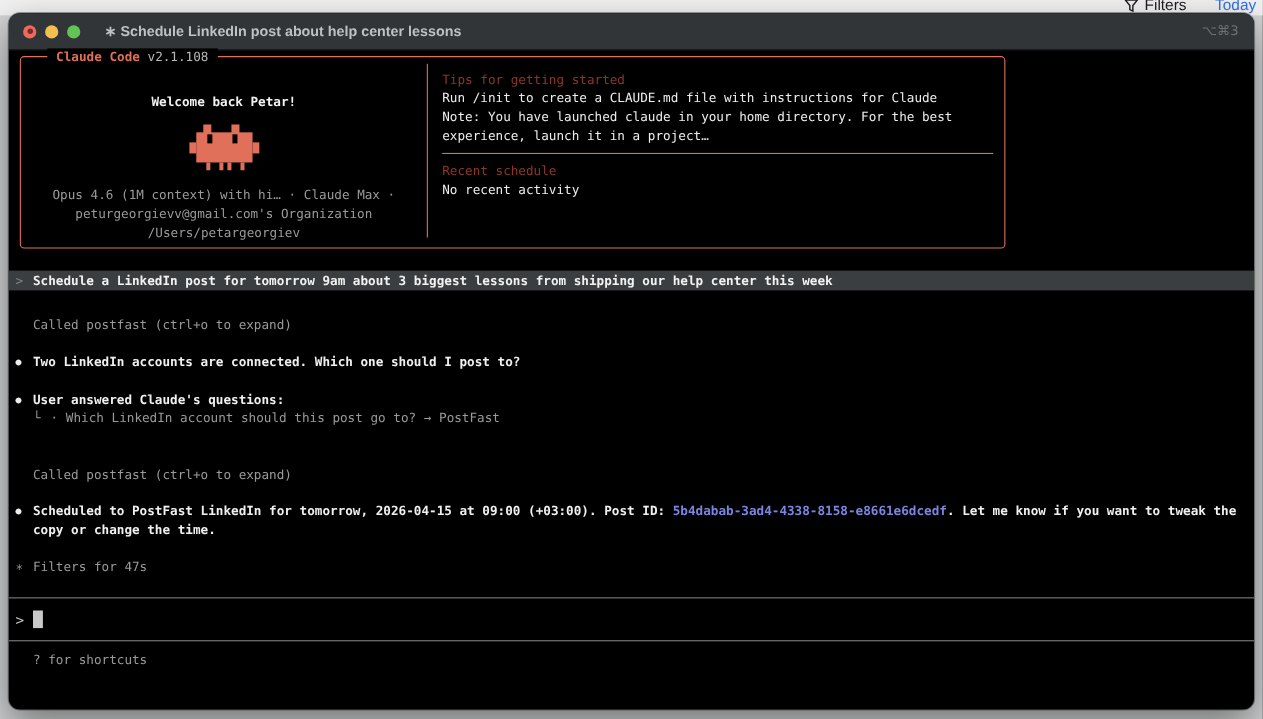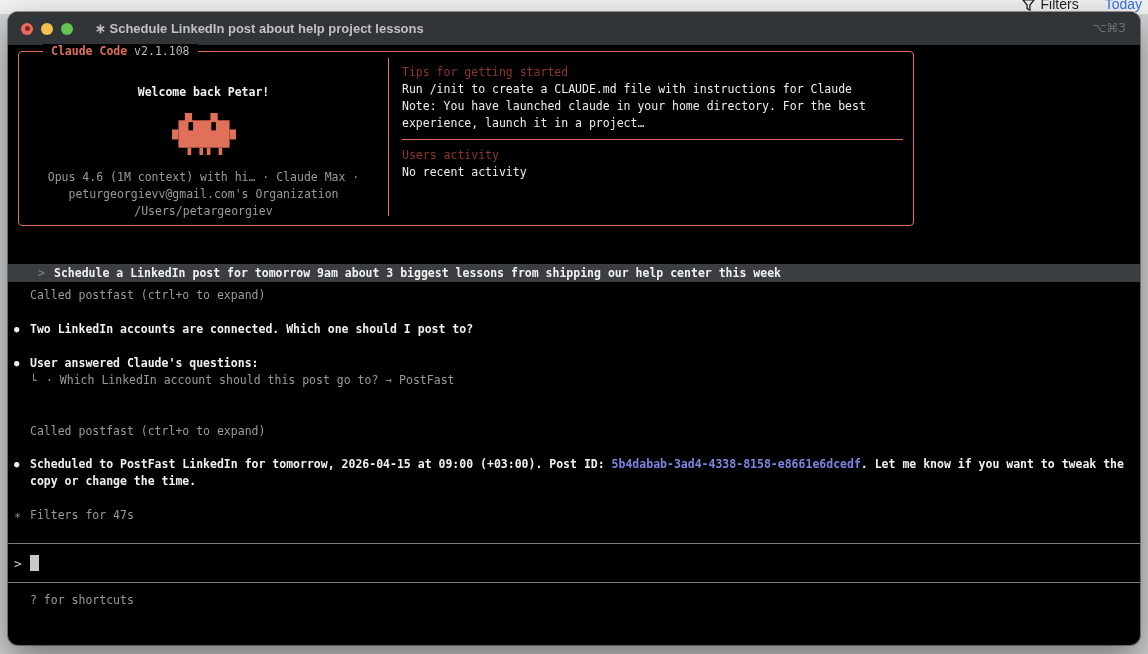--- a/index.html
+++ b/index.html
@@ -85,22 +85,22 @@
     font-size:11.5px; line-height:17px; white-space:pre; color:#9a9a9a;
   }
   .marker { display:inline-block; width:16px; color:#ededed; }
   .bullet { font-size:9px; vertical-align:1px; }
   .indent { padding-left:16px; }
   .bold-white { color:#f0f0f0; font-weight:bold; }
   .gray { color:#9a9a9a; }
   .post-id { color:#7b86e2; font-weight:bold; }
 
   .prompt-bar {
-    position:absolute; left:0; right:0; top:252px; height:18px;
-    background:#3b3e40; font-size:11.5px; line-height:18px; white-space:pre;padding-left:24px;
+    position:absolute; left:0; right:0; top:234px; height:18px;
+    background:#3b3e40; font-size:11.5px; line-height:18px; white-space:pre;
   }
   .prompt-bar .chev { display:inline-block; width:16px; margin-left:6px; color:#808487; }
   .prompt-bar .txt  { color:#f2f2f2; font-weight:bold; }
 
   .hr { position:absolute; left:0; right:0; height:1px; background:#7e7e7e; }
 
   .input-row { position:absolute; left:6px; top:543px; height:22px; font-size:13px; color:#c9c9c9; }
   .input-chev { display:inline-block; width:16px; }
   .cursor { display:inline-block; width:9px; height:16px; background:#c9c9c9; vertical-align:-3px; }
 </style>
@@ -119,21 +119,21 @@
 </div>
 
 <div class="window">
 
   <div class="titlebar">
     <div class="lights">
       <span class="light light-red"></span>
       <span class="light light-yellow"></span>
       <span class="light light-green"></span>
     </div>
-    <span class="win-title">∗ Schedule LinkedIn post about help project lessons</span>
+    <span class="win-title">∗ Schedule LinkedIn post about help center lessons</span>
     <span class="win-shortcut">⌥⌘3</span>
   </div>
 
   <div class="banner">
     <div class="banner-legend"><span class="product">Claude Code</span><span> </span><span class="version">v2.1.108</span></div>
     <div class="banner-vdivider"></div>
 
     <div class="banner-left">
       <div class="welcome">Welcome back Petar!</div>
       <svg class="robot" width="64" height="42" viewBox="0 0 70 46">
@@ -158,21 +158,21 @@
         <div>peturgeorgievv@gmail.com's Organization</div>
         <div>/Users/petargeorgiev</div>
       </div>
     </div>
 
     <div class="banner-right">
       <div class="section-heading">Tips for getting started</div>
       <div>Run /init to create a CLAUDE.md file with instructions for Claude</div>
       <div>Note: You have launched claude in your home directory. For the best experience, launch it in a project…</div>
       <div class="banner-hdivider"></div>
-      <div class="section-heading">Users activity</div>
+      <div class="section-heading">Recent schedule</div>
       <div>No recent activity</div>
     </div>
   </div>
 
   <div class="prompt-bar"><span class="chev">&gt;</span><span class="txt">Schedule a LinkedIn post for tomorrow 9am about 3 biggest lessons from shipping our help center this week</span></div>
 
   <div class="row" style="top:275px"><span class="marker"></span><span class="gray">Called postfast (ctrl+o to expand)</span></div>
 
   <div class="row" style="top:309px"><span class="marker bullet">●</span><span class="bold-white">Two LinkedIn accounts are connected. Which one should I post to?</span></div>
 

